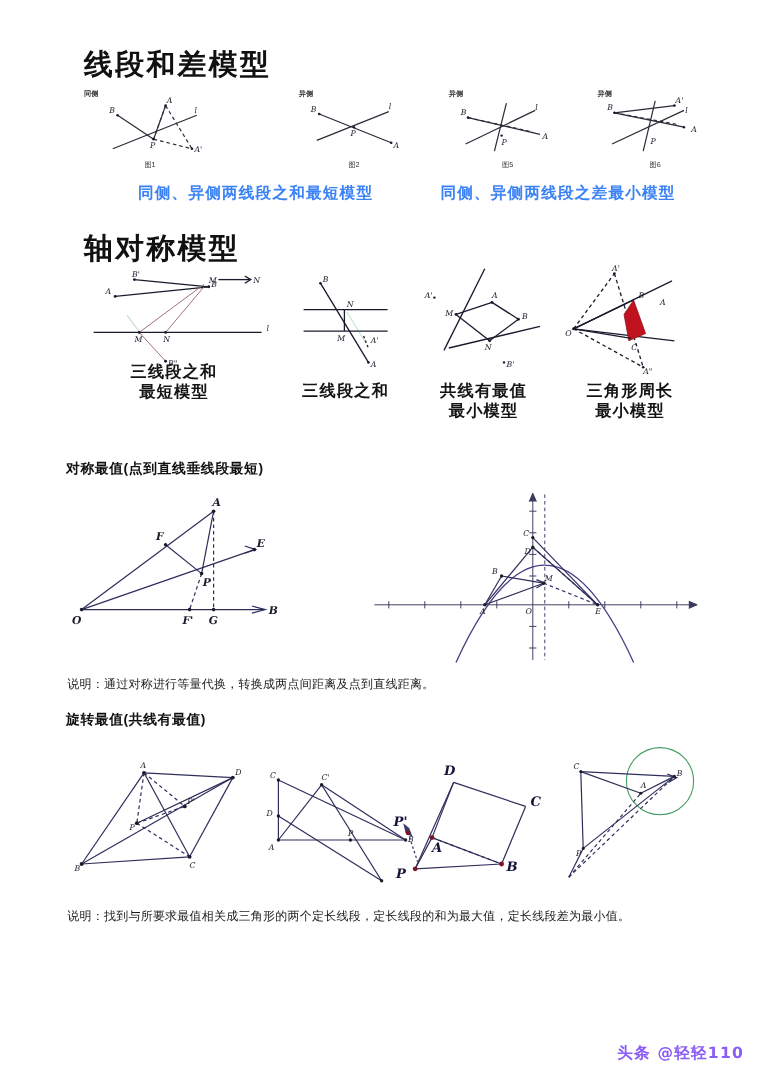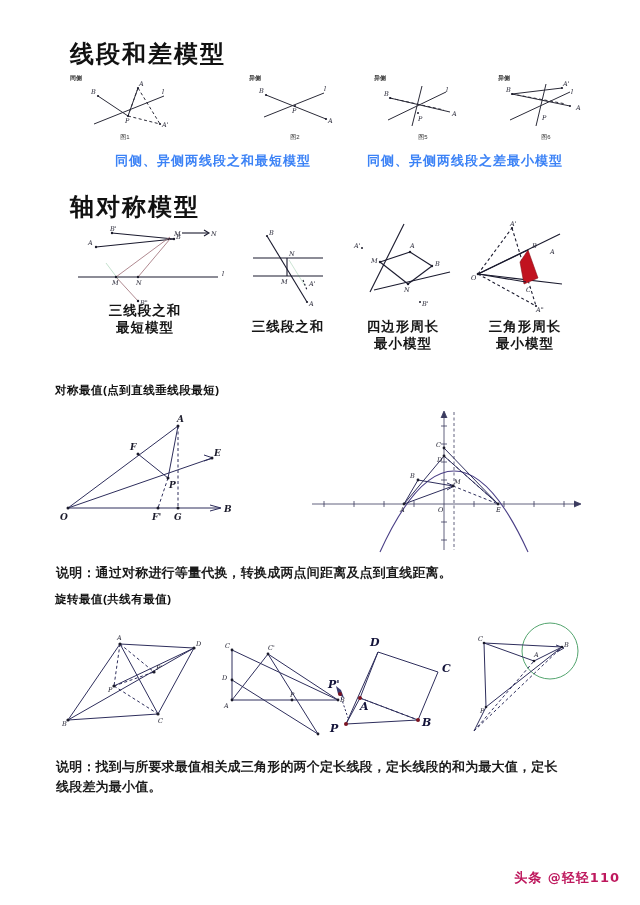--- a/index.html
+++ b/index.html
@@ -9,22 +9,22 @@
     font-family:"Liberation Sans","DejaVu Sans",sans-serif;
     color:#111;
   }
   .page{position:absolute;left:0;top:0;width:640px;height:905px;background:#fff;}
   .sect-title{position:absolute;font-size:24px;font-weight:bold;letter-spacing:2px;}
   .sub-title{position:absolute;font-size:11.5px;font-weight:bold;letter-spacing:.5px;}
   .caption{position:absolute;font-size:13px;font-weight:bold;text-align:center;letter-spacing:1px;
            font-family:Liberation Mono, monospace;color:#3b82f6;}
   .caption2{position:absolute;font-size:13.5px;font-weight:bold;text-align:center;line-height:1.25;
            letter-spacing:1px;font-family:"DejaVu Sans","Liberation Sans",sans-serif;color:#151515;}
-  .note{position:absolute;font-size:13px;line-height:1.55;letter-spacing:.2px;color:#1a1a1a;
-        font-family:"DejaVu Sans","Liberation Sans",sans-serif;font-weight:bold;}
+  .note{position:absolute;font-size:10px;line-height:1.55;letter-spacing:.2px;color:#1a1a1a;
+        font-family:"DejaVu Sans","Liberation Sans",sans-serif;}
   .sidelbl{position:absolute;font-size:6px;font-weight:bold;color:#333;}
   .figlbl{position:absolute;font-size:6px;color:#333;text-align:center;}
 
   
   .fig{position:absolute;}
   svg{display:block;overflow:visible;}
   .ink{stroke:#2b2b38;fill:none;stroke-width:1;}
   .ink-b{stroke:#1a1a2e;fill:none;stroke-width:1.1;}
   .navy{stroke:#2e2e5c;fill:none;stroke-width:1;}
   .dash{stroke-dasharray:3 2.5;}
@@ -33,21 +33,21 @@
   .ptr{fill:#7a1322;}
   .glbl{font-family:"DejaVu Serif","Liberation Serif",serif;font-style:italic;font-size:6.5px;fill:#1b1b2b;}
   .glbl2{font-family:"DejaVu Serif","Liberation Serif",serif;font-style:italic;font-weight:bold;font-size:9px;fill:#1b1b2b;}
   .glbl3{font-family:"DejaVu Serif","Liberation Serif",serif;font-style:italic;font-weight:bold;font-size:11px;fill:#14143a;}
   .axis{stroke:#3a3a5e;stroke-width:.8;}
   .para{stroke:#4a3f86;stroke-width:1.1;fill:none;}
   .grn{stroke:#3f9a5e;fill:none;stroke-width:.9;}
   .red{fill:#c1121f;stroke:#8a0f18;stroke-width:.6;}
   .rose{stroke:#9c6b74;stroke-width:.8;fill:none;}
 
-  .footer{position:absolute;right:20px;bottom:18px;font-size:13px;font-weight:bold;color:#be185d;
+  .footer{position:absolute;right:20px;bottom:18px;font-size:13px;font-weight:bold;color:#8b5cf6;
           letter-spacing:1px;font-family:"DejaVu Sans","Liberation Sans",sans-serif;}
 </style>
 </head>
 <body>
 
 <div class="page">
 
   <div class="sect-title" style="left:70px;top:38px;">线段和差模型</div>
 
   <div class="sidelbl" style="left:70px;top:74px;">同侧</div>
@@ -224,21 +224,21 @@
   </div>
 
   <div class="caption2" style="left:70px;top:302px;width:150px;">
     <div>三线段之和</div>
     <div>最短模型</div>
   </div>
   <div class="caption2" style="left:228px;top:318px;width:120px;">
     <div>三线段之和</div>
   </div>
   <div class="caption2" style="left:338px;top:318px;width:130px;">
-    <div>四边形周长</div>
+    <div>共线有最值</div>
     <div>最小模型</div>
   </div>
   <div class="caption2" style="left:460px;top:318px;width:130px;">
     <div>三角形周长</div>
     <div>最小模型</div>
   </div>
 
   <div class="sub-title" style="left:55px;top:383px;">对称最值(点到直线垂线段最短)</div>
 
   <div class="fig" style="left:60px;top:412px;">

